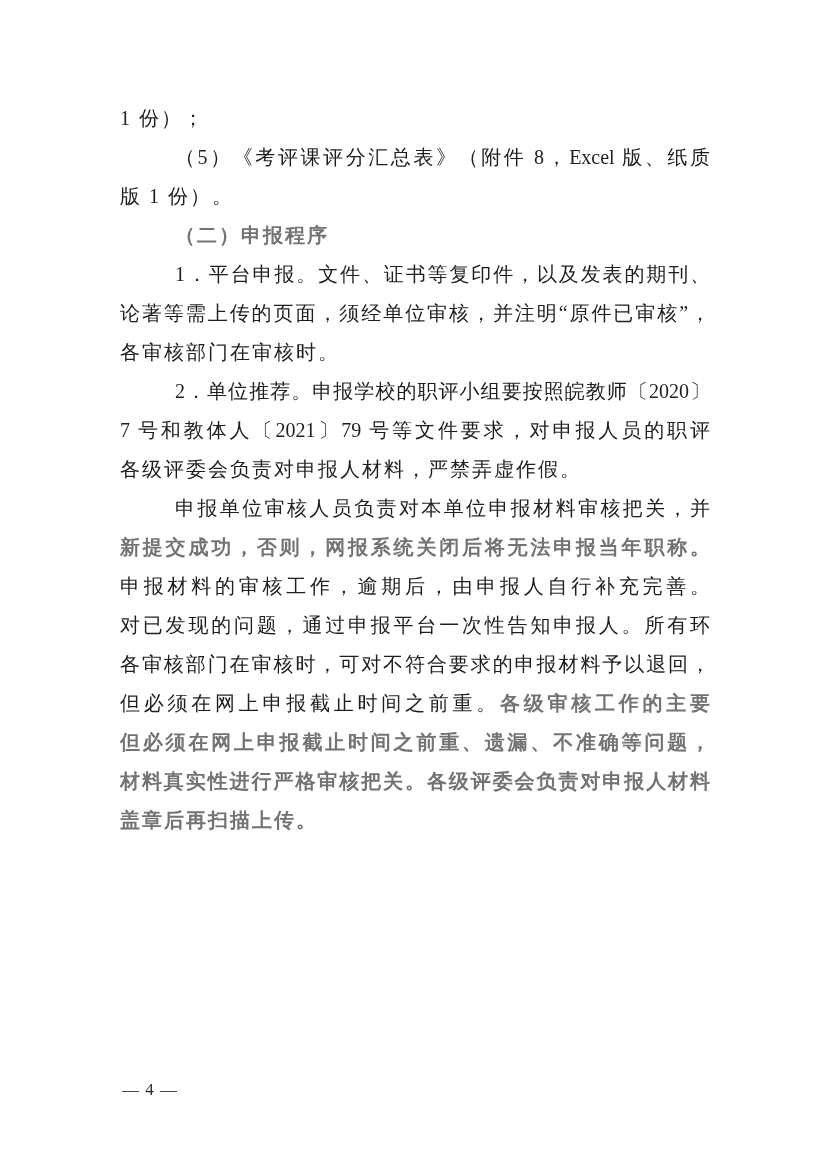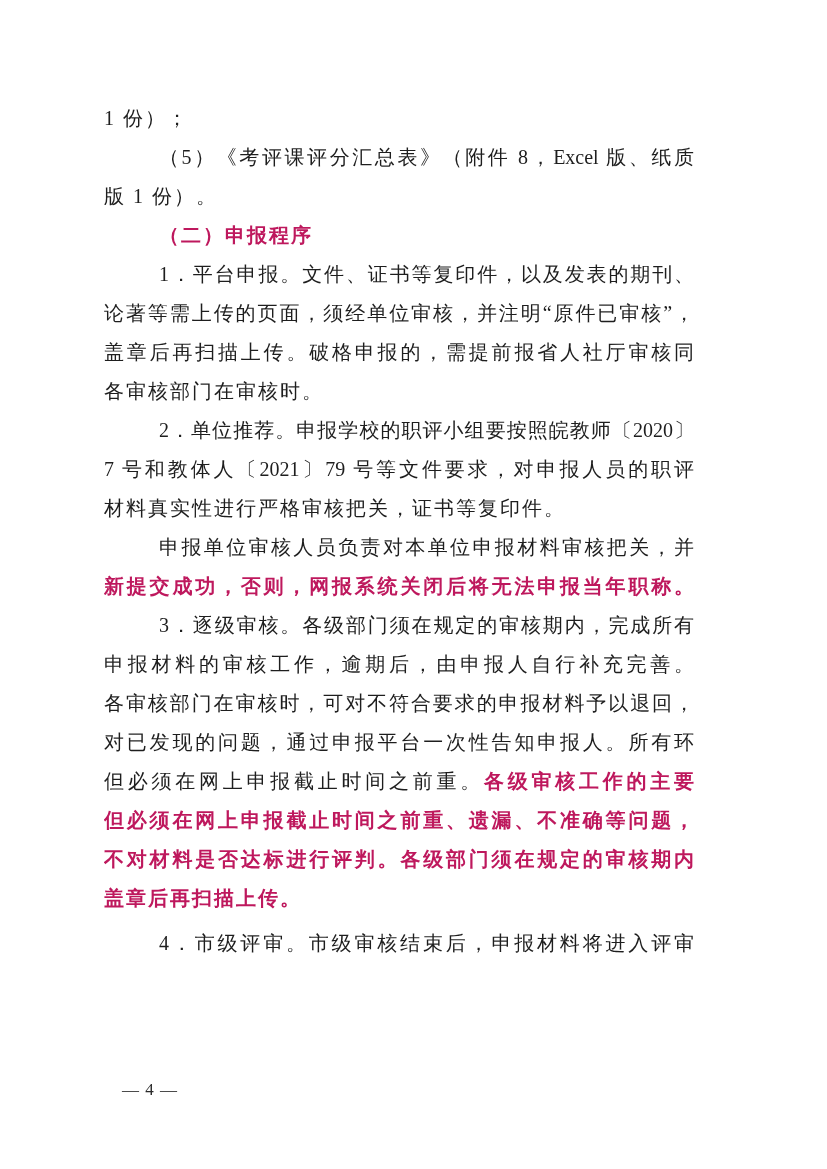--- a/index.html
+++ b/index.html
@@ -16,21 +16,21 @@
     color: #1e1e1e;
   }
   .page {
     position: absolute;
     inset: 0;
     background: #ffffff;
     overflow: hidden;
   }
   .doc-body {
     position: absolute;
-    left: 104px;
+    left: 120px;
     top: 99px;
     width: 590px;
   }
   .line {
     height: 39px;
     line-height: 39px;
     font-size: 20px;
     text-align: left;
     white-space: normal;
     overflow: hidden;
@@ -47,21 +47,21 @@
     font-family: Liberation Serif, serif;
   }
   .line.gap {
     margin-top: 6px;
   }
   .seg {
     font-weight: normal;
   }
   .seg.bold {
     font-weight: bold;
-    color: #be185d;
+    color: #737373;
   }
   .footer {
     position: absolute;
     left: 122px;
     top: 1080px;
     font-size: 17px;
     letter-spacing: 1px;
     color: #2a2a2a;
   }
 </style>
@@ -69,31 +69,28 @@
 <body>
 
 <div class="page">
   <div class="doc-body">
       <div class="line"><span class="seg">1 份）；</span></div>
       <div class="line indent fill"><span class="seg">（5）《考评课评分汇总表》（附件 8，Excel 版、纸质</span></div>
       <div class="line"><span class="seg">版 1 份）。</span></div>
       <div class="line indent"><span class="seg bold">（二）申报程序</span></div>
       <div class="line indent fill"><span class="seg">1．平台申报。文件、证书等复印件，以及发表的期刊、</span></div>
       <div class="line fill"><span class="seg">论著等需上传的页面，须经单位审核，并注明“原件已审核”，</span></div>
-      <div class="line fill"><span class="seg">盖章后再扫描上传。破格申报的，需提前报省人社厅审核同</span></div>
       <div class="line"><span class="seg">各审核部门在审核时。</span></div>
       <div class="line indent fill"><span class="seg">2．单位推荐。申报学校的职评小组要按照皖教师〔2020〕</span></div>
       <div class="line fill"><span class="seg">7 号和教体人〔2021〕79 号等文件要求，对申报人员的职评</span></div>
-      <div class="line"><span class="seg">材料真实性进行严格审核把关，证书等复印件。</span></div>
+      <div class="line"><span class="seg">各级评委会负责对申报人材料，严禁弄虚作假。</span></div>
       <div class="line indent fill"><span class="seg">申报单位审核人员负责对本单位申报材料审核把关，并</span></div>
       <div class="line fill"><span class="seg bold">新提交成功，否则，网报系统关闭后将无法申报当年职称。</span></div>
-      <div class="line indent fill"><span class="seg">3．逐级审核。各级部门须在规定的审核期内，完成所有</span></div>
       <div class="line fill"><span class="seg">申报材料的审核工作，逾期后，由申报人自行补充完善。</span></div>
+      <div class="line fill"><span class="seg">对已发现的问题，通过申报平台一次性告知申报人。所有环</span></div>
       <div class="line fill"><span class="seg">各审核部门在审核时，可对不符合要求的申报材料予以退回，</span></div>
-      <div class="line fill"><span class="seg">对已发现的问题，通过申报平台一次性告知申报人。所有环</span></div>
       <div class="line fill"><span class="seg">但必须在网上申报截止时间之前重。</span><span class="seg bold">各级审核工作的主要</span></div>
       <div class="line fill"><span class="seg bold">但必须在网上申报截止时间之前重、遗漏、不准确等问题，</span></div>
-      <div class="line fill"><span class="seg bold">不对材料是否达标进行评判。各级部门须在规定的审核期内</span></div>
+      <div class="line fill"><span class="seg bold">材料真实性进行严格审核把关。各级评委会负责对申报人材料</span></div>
       <div class="line"><span class="seg bold">盖章后再扫描上传。</span></div>
-      <div class="line indent fill gap"><span class="seg">4．市级评审。市级审核结束后，申报材料将进入评审</span></div>
     </div>
   <div class="footer">— 4 —</div>
 </div>
 
 </body></html>

